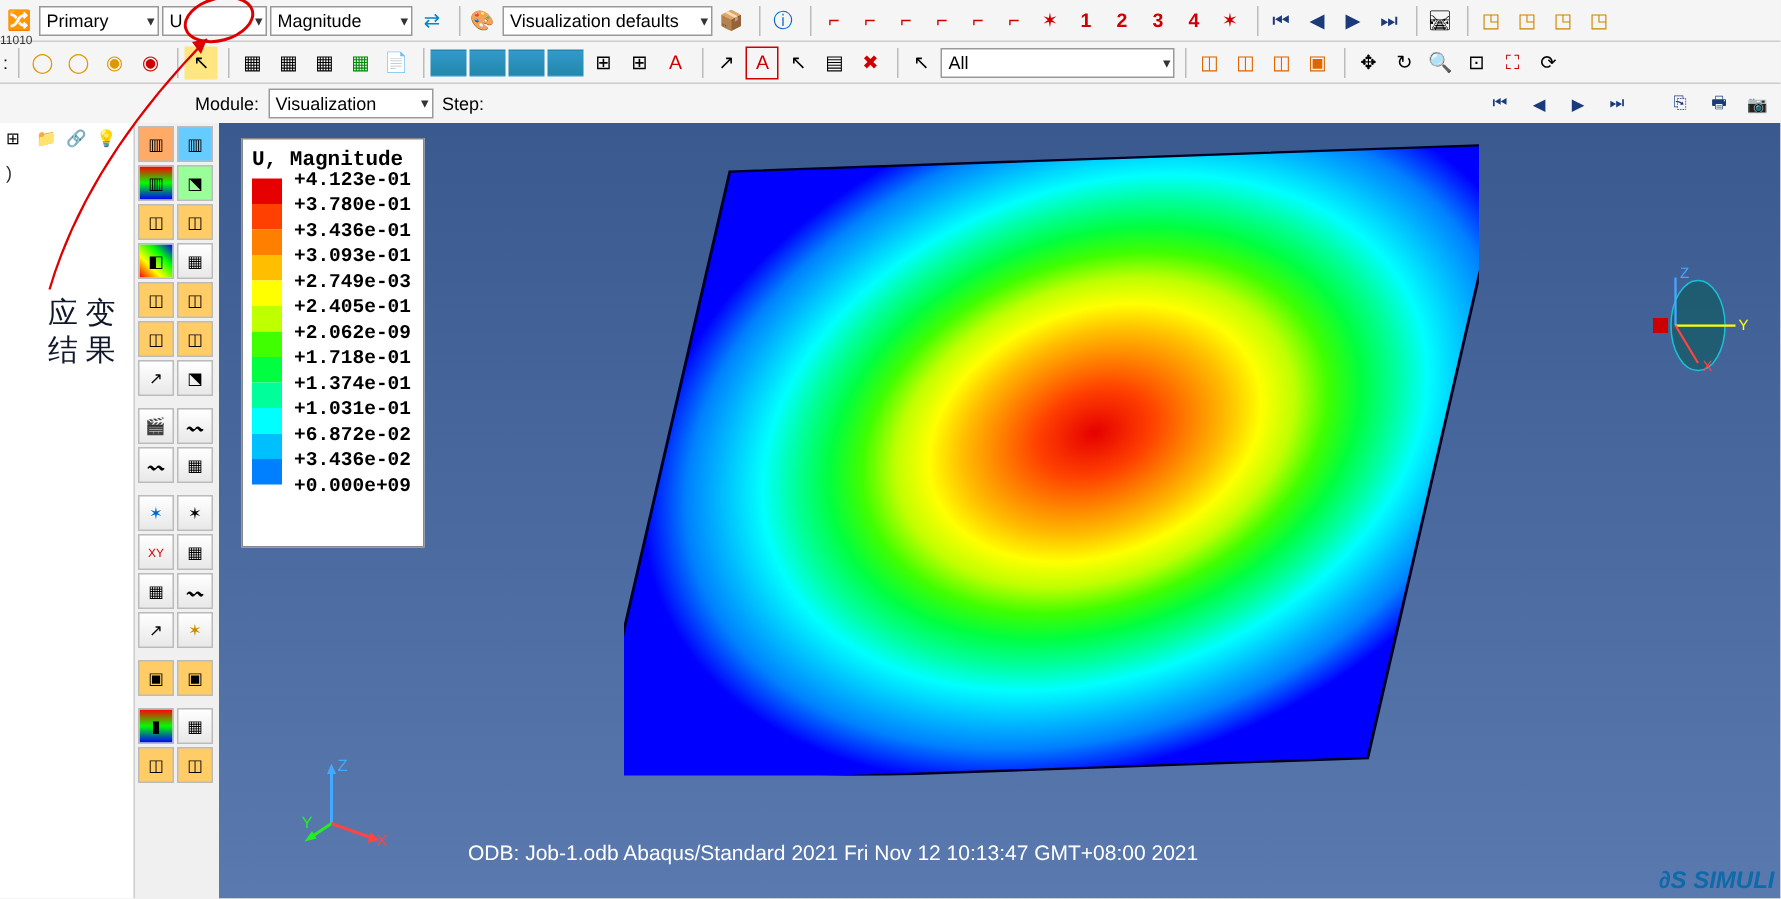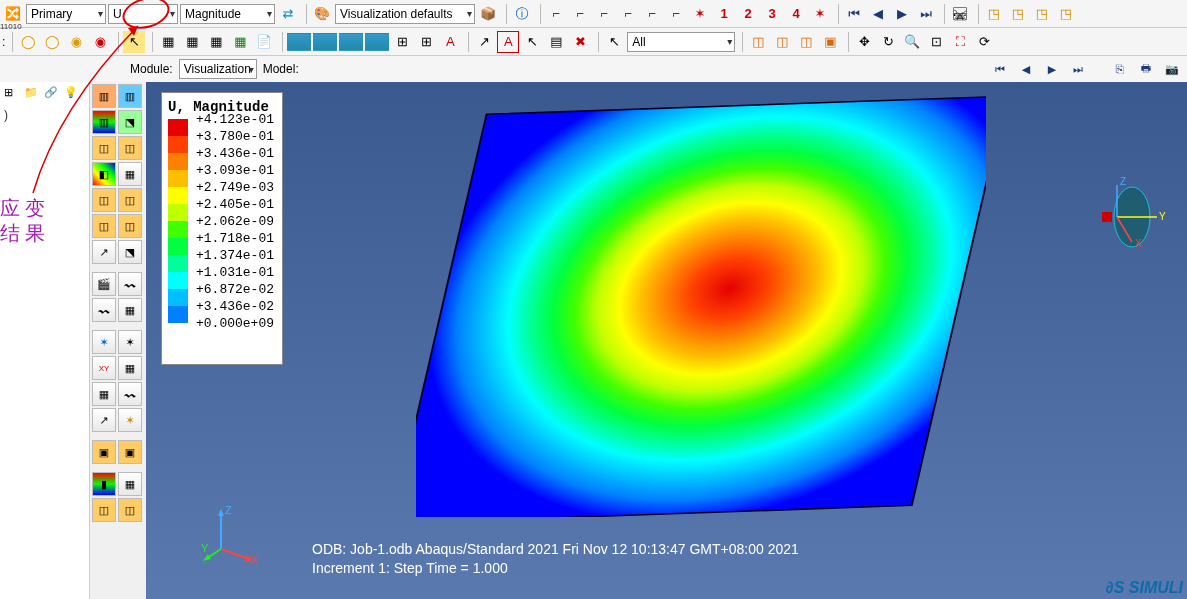--- a/index.html
+++ b/index.html
@@ -18,30 +18,30 @@
 .toolbox { width: 56px; background: #f0f0f0; display: flex; flex-direction: column; flex-wrap: wrap; padding: 2px; gap: 2px; }
 .tool-row { display: flex; gap: 2px; }
 .tool-btn { width: 24px; height: 24px; border: 1px solid #bbb; background: linear-gradient(#fff,#e8e8e8); display: flex; align-items: center; justify-content: center; font-size: 11px; }
 
 .viewport { flex: 1; background: linear-gradient(180deg, #3a5a8f 0%, #4a6a9f 50%, #5a7aaf 100%); position: relative; }
 
 .legend-box { position: absolute; left: 15px; top: 10px; background: #fff; border: 1px solid #888; padding: 6px 8px 24px 6px; }
 .legend-title { font-family: 'Courier New', monospace; font-size: 14px; font-weight: bold; margin-bottom: 4px; }
 .legend-row { display: flex; align-items: center; height: 17px; }
 .legend-swatch { width: 20px; height: 17px; }
-.legend-val { font-family: 'Courier New', monospace; font-size: 13px; margin-left: 8px; position: relative; top: -8px; }
+.legend-val { font-family: 'Courier New', monospace; font-size: 13px; margin-left: 8px; position: relative; top: -8px; font-weight: bold; }
 
 .contour-plot { position: absolute; left: 270px; top: 10px; width: 570px; height: 425px; }
 
 .triad { position: absolute; left: 55px; bottom: 35px; width: 60px; height: 60px; }
 .info-text { position: absolute; left: 125px; bottom: 20px; color: #fff; font-family: 'Courier New', monospace; font-size: 14px; line-height: 1.4; margin-left: 41px; }
 
 .view-triad { position: absolute; right: 20px; top: 95px; width: 80px; height: 80px; }
 
-.annotation { position: absolute; color: #a21caf; font-size: 20px; font-family: 'SimSun','NSimSun',serif; }
+.annotation { position: absolute; color: #0f172a; font-size: 20px; font-family: 'SimSun','NSimSun',serif; padding-left: 32px; }
 .circle-mark { position: absolute; width: 48px; height: 30px; border: 2px solid #d00; border-radius: 50%; transform: rotate(-15deg); }
 .arrow-line { position: absolute; }
 
 .vcr { margin-left: auto; display: flex; gap: 4px; align-items: center; }
 .vcr-btn { width: 22px; height: 18px; display: flex; align-items: center; justify-content: center; color: #1a3a7a; font-size: 11px; }
 
 .branding { position: absolute; right: 4px; bottom: 2px; color: #0e6aa8; font-style: italic; font-weight: bold; font-size: 16px; }
 .branding .ds { color: #0e6aa8; }
 
 .tree-icon-row { display: flex; gap: 4px; margin-bottom: 6px; }
@@ -115,40 +115,40 @@
   <span class="small-icon">⊞</span>
   <span class="small-icon" style="color:#c00">A</span>
   <span class="sep"></span>
   <span class="small-icon">↗</span>
   <span class="small-icon" style="color:#c00;border:1px solid #c00">A</span>
   <span class="small-icon">↖</span>
   <span class="small-icon">▤</span>
   <span class="small-icon" style="color:#c00">✖</span>
   <span class="sep"></span>
   <span class="small-icon">↖</span>
-  <div class="dropdown" style="width:108px">All</div>
+  <div class="dropdown" style="width:156px">All</div>
   <span class="sep"></span>
   <span class="small-icon" style="color:#d60">◫</span>
   <span class="small-icon" style="color:#d60">◫</span>
   <span class="small-icon" style="color:#d60">◫</span>
   <span class="small-icon" style="color:#d60">▣</span>
   <span class="sep"></span>
   <span class="small-icon">✥</span>
   <span class="small-icon">↻</span>
   <span class="small-icon">🔍</span>
   <span class="small-icon">⊡</span>
   <span class="small-icon" style="color:#c00">⛶</span>
   <span class="small-icon">⟳</span>
 </div>
 
 <div class="context-bar">
   <span style="width:120px"></span>
   <span>Module:</span>
-  <div class="dropdown" style="width:78px">Visualization</div>
-  <span>Model:</span>
+  <div class="dropdown" style="width:110px">Visualization</div>
+  <span>Step:</span>
   <div class="vcr">
     <span class="vcr-btn">⏮</span>
     <span class="vcr-btn">◀</span>
     <span class="vcr-btn">▶</span>
     <span class="vcr-btn">⏭</span>
     <span style="width:12px"></span>
     <span class="vcr-btn">⎘</span>
     <span class="vcr-btn">🖶</span>
     <span class="vcr-btn">📷</span>
   </div>
@@ -310,21 +310,20 @@
           <stop offset="95%" stop-color="#0000ff"></stop>
         </radialGradient>
       </defs>
       <g transform="translate(285,210) rotate(-2) skewX(-15) scale(1,0.78)">
         <rect x="-260" y="-250" width="520" height="520" fill="url(#ring)" stroke="#002" stroke-width="2"></rect>
       </g>
     </svg>
 
     <div class="info-text">
       <div>ODB: Job-1.odb    Abaqus/Standard 2021    Fri Nov 12 10:13:47 GMT+08:00 2021</div>
-      <div>Increment     1: Step Time =    1.000</div>
     </div>
 
     <svg class="triad" viewBox="0 0 60 60">
       <line x1="20" y1="45" x2="20" y2="10" stroke="#4af" stroke-width="2"></line>
         <polygon points="20,5 17,12 23,12" fill="#4af"></polygon>
       <line x1="20" y1="45" x2="5" y2="55" stroke="#2e2" stroke-width="2"></line>
         <polygon points="2,57 10,55 7,50" fill="#2e2"></polygon>
       <line x1="20" y1="45" x2="48" y2="55" stroke="#f44" stroke-width="2"></line>
         <polygon points="52,56 44,58 46,51" fill="#f44"></polygon>
       <text x="24" y="10" fill="#4af" font-size="11">Z</text>

